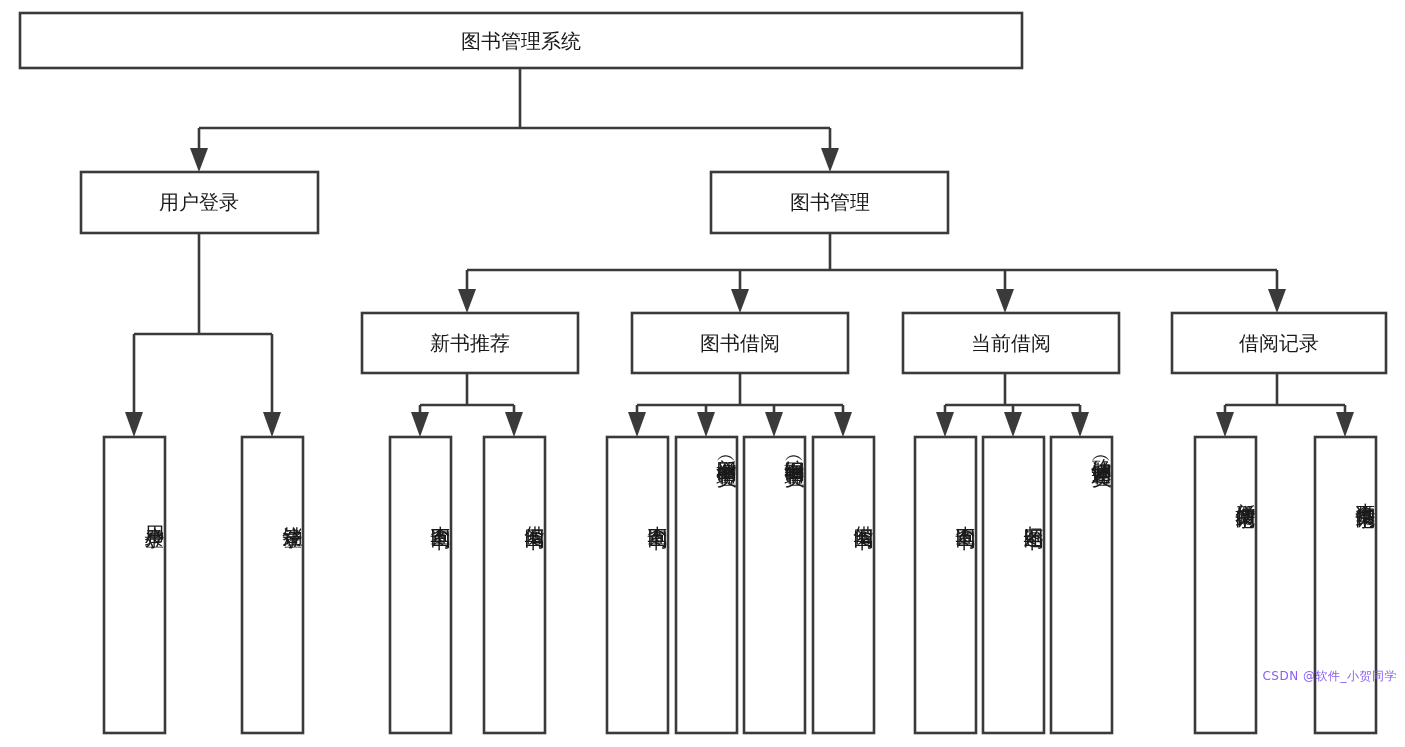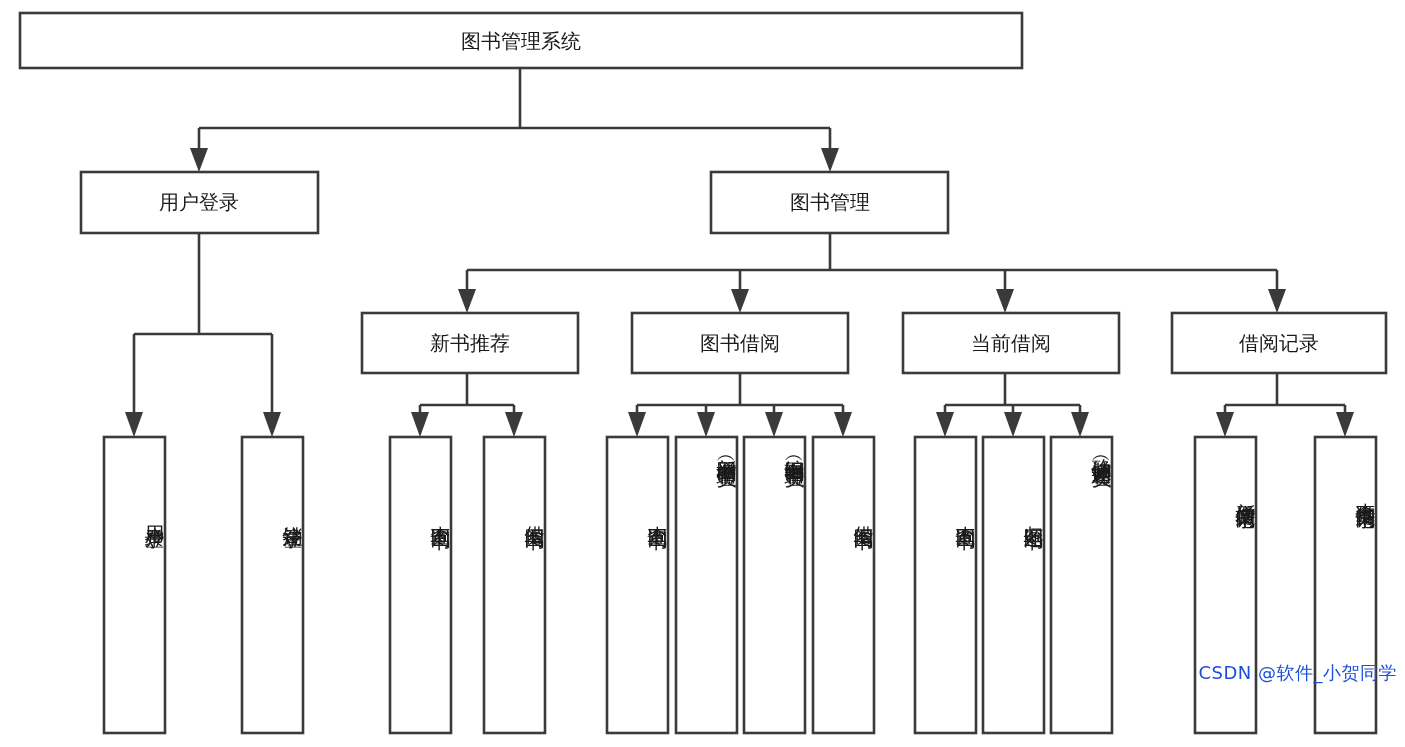--- a/index.html
+++ b/index.html
@@ -61,22 +61,22 @@
     letter-spacing: 1.5px;
     white-space: nowrap;
     text-align: center;
     pointer-events: none;
   }
   .watermark {
     position: absolute;
     right: 8px;
     bottom: 6px;
     font-family: "DejaVu Sans", "Liberation Sans", sans-serif;
-    font-size: 18px;
-    color: #1d4ed8;
+    font-size: 12px;
+    color: #8b5cf6;
     white-space: nowrap;
     letter-spacing: 0.5px;
   }
 </style>
 </head>
 <body>
 
 <div id="diagram-root">
 
   <svg class="flow" viewBox="0 0 1405 747" xmlns="http://www.w3.org/2000/svg">

